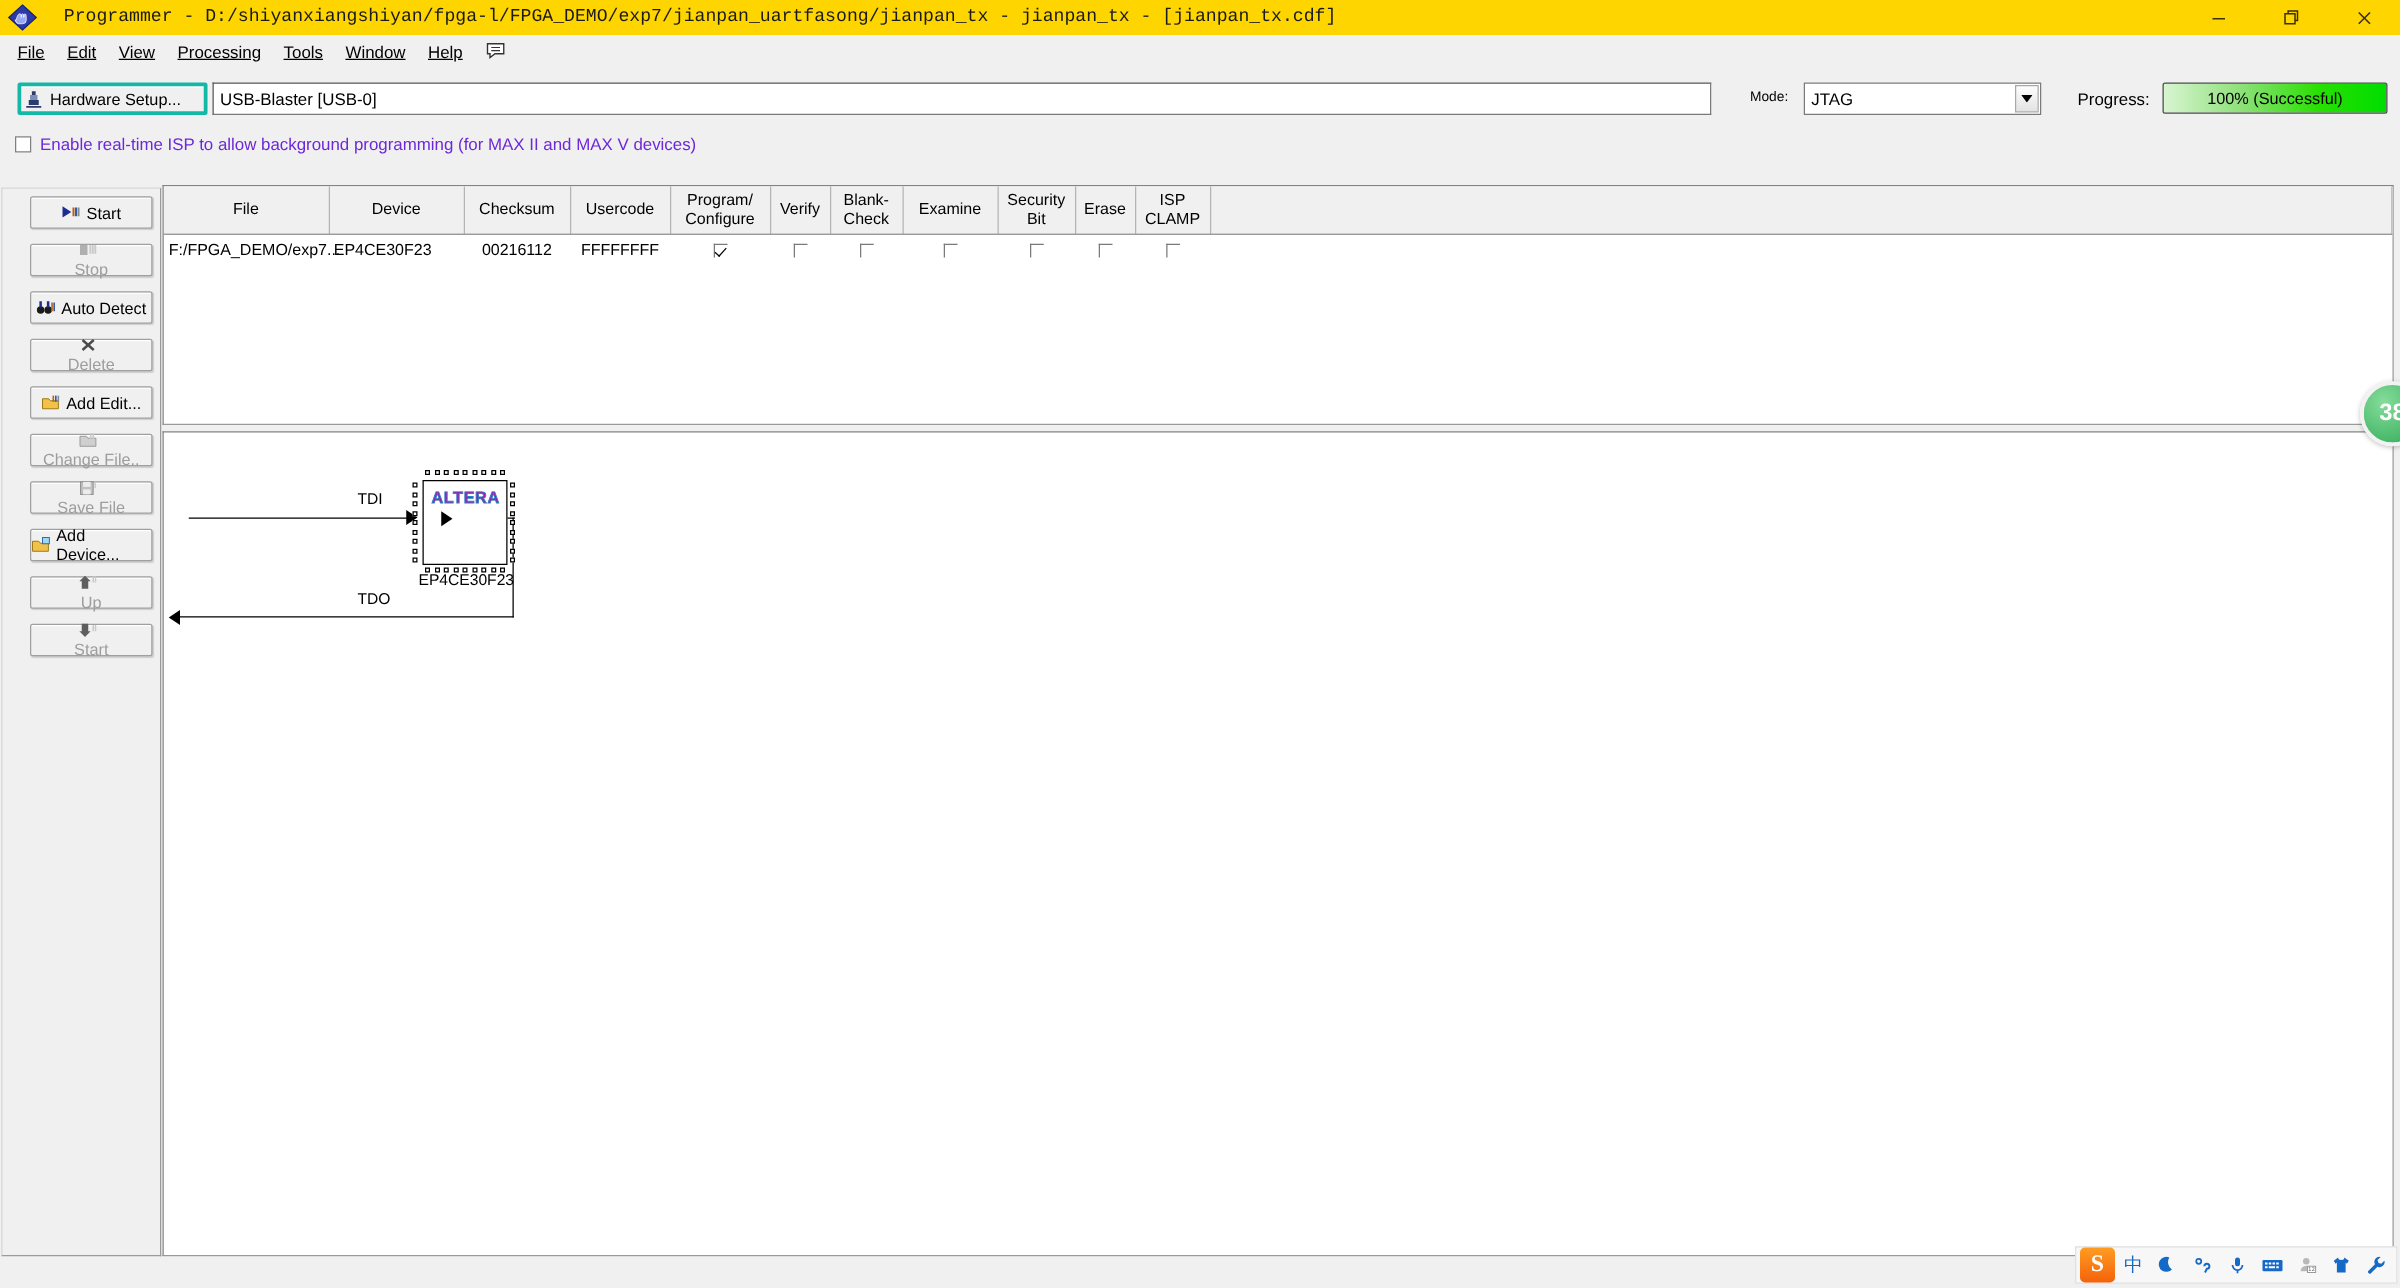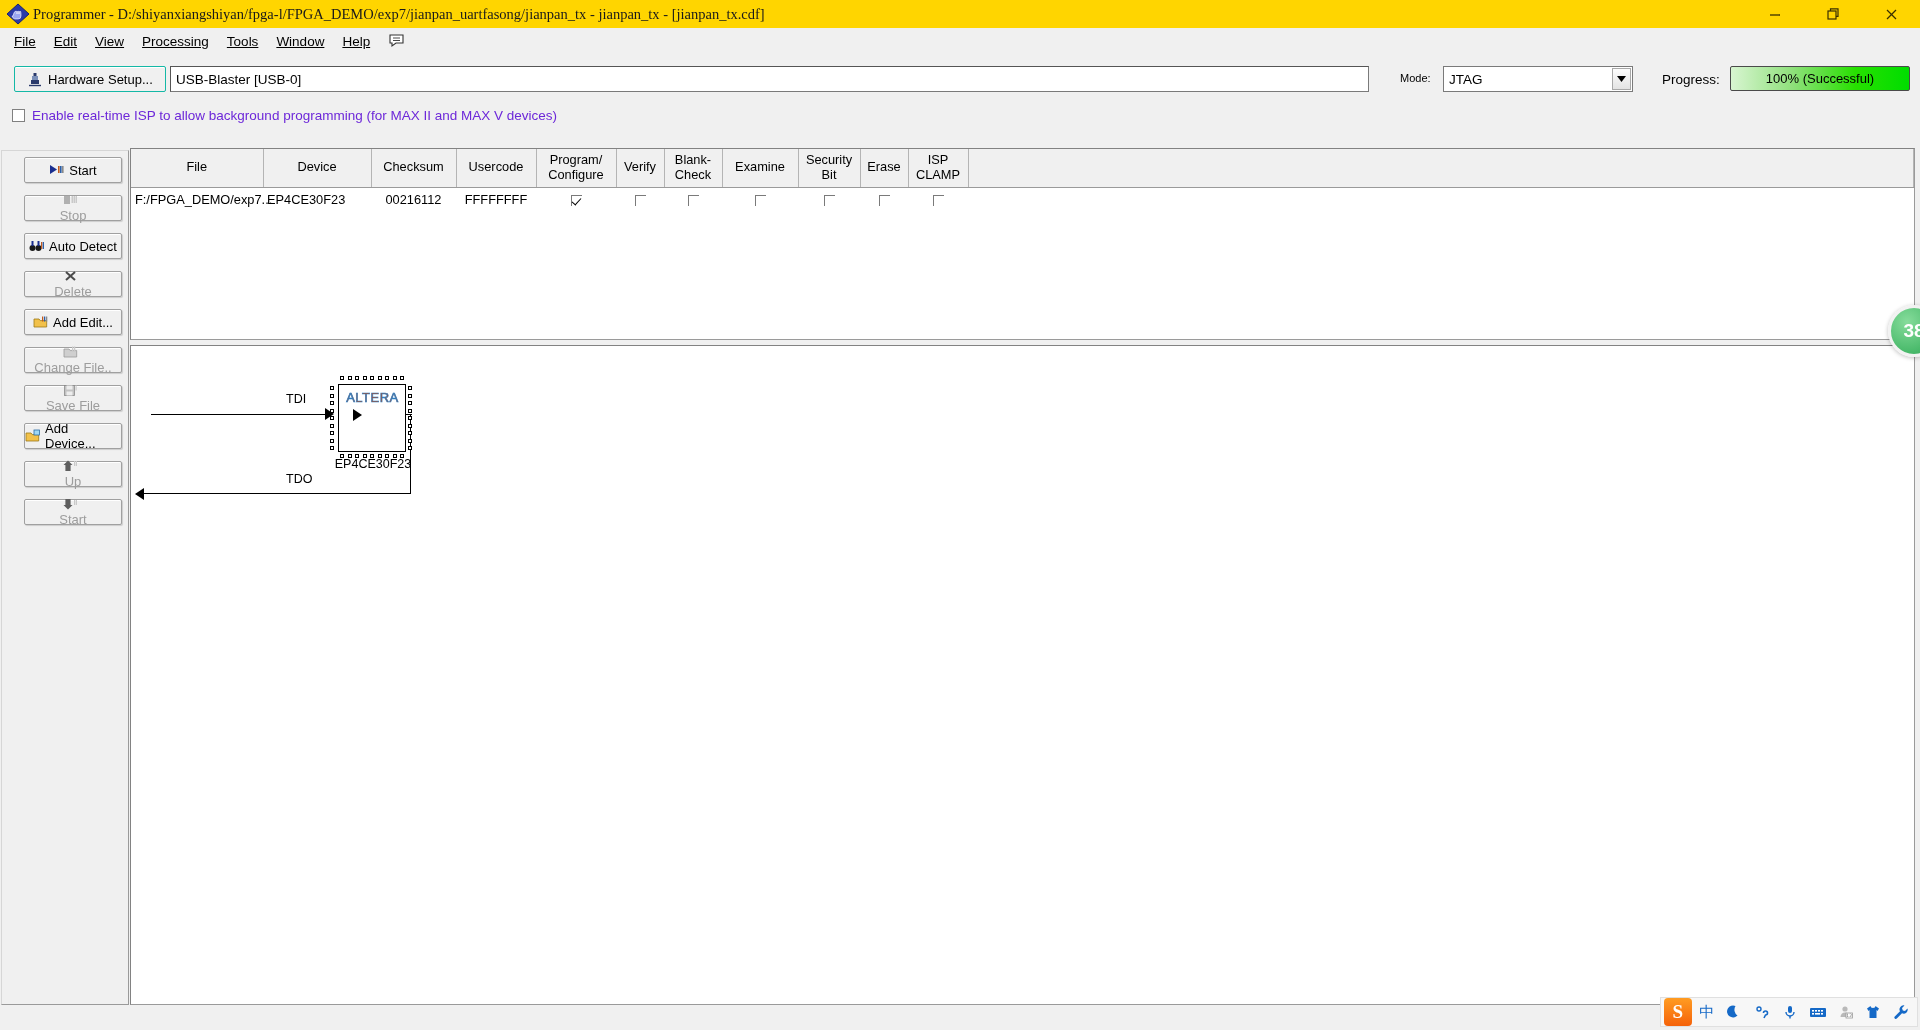--- a/index.html
+++ b/index.html
@@ -24,23 +24,23 @@
   }
   .title-icon {
     width: 26px; height: 22px;
     margin-left: 5px;
     position: relative;
     flex: 0 0 auto;
   }
   .title-text {
     font-size: 14.5px;
     color: #1a1a1a;
-    margin-left: 2px;
+    margin-left: 20px;
     white-space: nowrap;
-    font-family: Liberation Serif, serif;
+    font-family: Liberation Mono, monospace;
   }
   .win-buttons {
     margin-left: auto;
     display: flex;
     height: 28px;
   }
   .win-btn {
     width: 58px; height: 28px;
     display: flex; align-items: center; justify-content: center;
     color: #3a3000;
@@ -74,26 +74,26 @@
     position: absolute;
     left: 0; top: 54px;
     width: 1920px; height: 48px;
     background: #f0f0f0;
   }
   .hw-setup-btn {
     position: absolute;
     left: 14px; top: 12px;
     width: 152px; height: 26px;
     background: #f0f0f0;
-    border: 1px solid #14b8a6;
+    border: 3px solid #14b8a6;
     border-radius: 2px;
     display: flex;
     align-items: center;
     font-size: 13px;
-    padding-left: 12px;
+    padding-left: 2px;
     color: #000;
     box-shadow: inset 0 1px 0 #fff;
   }
   .hw-icon {
     width: 16px; height: 16px;
     margin-right: 5px;
     position: relative;
     flex: 0 0 auto;
   }
   .hw-field {
@@ -289,23 +289,23 @@
     width: 4px; height: 4px;
     border: 1px solid #000;
     background: #fff;
   }
   .altera-logo {
     position: absolute;
     left: 214px; top: 44px;
     width: 55px;
     text-align: center;
     font-size: 13px;
-    font-weight: normal;
+    font-weight: bold;
     letter-spacing: 0.5px;
-    color: #c2410c;
+    color: #a21caf;
     -webkit-text-stroke: 0.7px #2f7fc4;
     font-family: "Liberation Sans", sans-serif;
   }
   .chip-tri {
     position: absolute;
     left: 222px; top: 63px;
     width: 0; height: 0;
     border-left: 9px solid #000;
     border-top: 6px solid transparent;
     border-bottom: 6px solid transparent;

